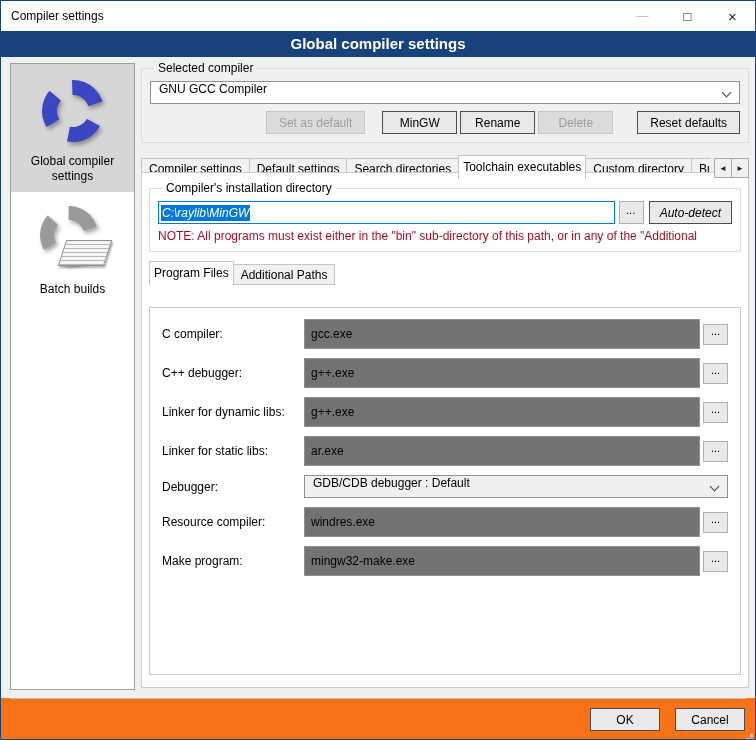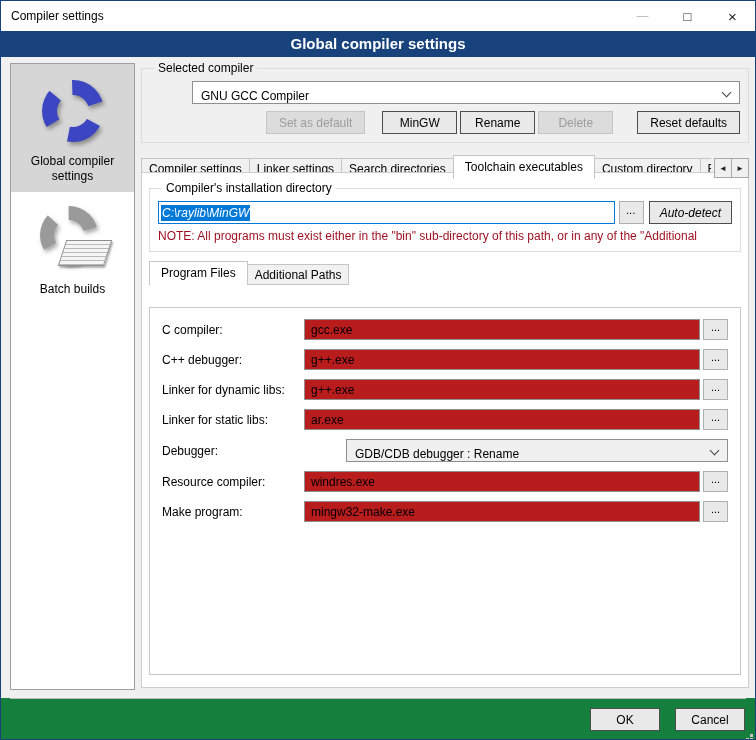--- a/index.html
+++ b/index.html
@@ -45,37 +45,37 @@
   .caliper .jaw  { position:absolute; left:34px; top:12px; width:8px; height:22px; background:#8f8f8f; }
   .caliper .block1 { position:absolute; left:10px; top:42px; width:22px; height:24px; background:#9b9b9b; border:1px solid #6e6e6e; }
   .caliper .block2 { position:absolute; left:33px; top:40px; width:18px; height:22px; background:#6f6f6f; border:1px solid #4f4f4f; }
 
   
   .main { position:absolute; left:140px; top:60px; width:608px; height:629px; }
 
   fieldset { border:1px solid #dcdcdc; padding:6px 8px 8px 8px; }
   legend { font-size:12px; color:#000; padding:0 4px; margin-left:4px; }
 
-  .combo { height:23px; background:#fff; border:1px solid #8f8f8f; display:flex; align-items:flex-end;
-           padding:0 8px; font-size:12px; position:relative; cursor:default;margin-left:42px; }
+  .combo { height:23px; background:#fff; border:1px solid #8f8f8f; display:flex; align-items:flex-start;
+           padding:0 8px; font-size:12px; position:relative; cursor:default; }
   .combo .chev { position:absolute; right:9px; top:7px; width:7px; height:7px;
                  border-right:1.4px solid #444; border-bottom:1.4px solid #444; transform:rotate(45deg); }
   .combo.gray { background:#f0f0f0; }
 
   .btnrow { display:flex; margin-top:7px; }
   .btn { height:23px; font-size:12px; background:#e9e9e9; border:1px solid #4d4d4d;
          display:flex; align-items:center; justify-content:center; padding:0 12px; cursor:default; }
   .btn.disabled { background:#dcdcdc; border-color:#c6c6c6; color:#9c9c9c; }
 
   
   .tabstrip { position:relative; margin-top:12px; height:24px; padding-right:38px; overflow:hidden; }
   .tabs { display:flex; align-items:flex-end; height:24px; overflow:hidden; white-space:nowrap; }
   .tab { font-size:12px; line-height:20px; height:21px; padding:0 7px; background:#f1f1f1;
          border:1px solid #c5c5c5; margin-right:-1px; flex:0 0 auto; cursor:default; }
-  .tab.active { background:#fff; height:24px; line-height:23px; border-bottom:none; position:relative; z-index:3; padding:0 11px; }
+  .tab.active { background:#fff; height:24px; line-height:23px; border-bottom:none; position:relative; z-index:3; padding:0 4px; }
   .tab.clip { max-width:38px; overflow:hidden; }
   .tabscroll { position:absolute; right:0; top:3px; display:flex; z-index:4; }
   .tabscroll .arrow { width:18px; height:20px; background:#f0f0f0; border:1px solid #a9a9a9;
                       font-size:8px; color:#222; display:flex; align-items:center; justify-content:center; cursor:default; }
   .tabscroll .arrow + .arrow { margin-left:-1px; }
 
   .tabpanel { position:absolute; top:111px; left:0; right:0; bottom:2px; background:#fff;
               border:1px solid #cdcdcd; z-index:2; padding:8px 7px; }
 
   
@@ -88,27 +88,27 @@
   .autodetect { height:23px; margin-left:5px; padding:0 10px; }
   .note { font-size:12px; color:#9e0d1e; margin-top:5px; white-space:nowrap; overflow:hidden; }
 
   
   .subtabs { display:flex; align-items:flex-end; height:23px; margin-top:10px; position:relative; z-index:2; }
   .subpanel { position:absolute; left:7px; right:7px; top:135px; bottom:12px; background:#fff;
               border:1px solid #c8c8c8; margin-top:-1px; padding:11px 12px; }
 
   .frow { display:flex; align-items:center; margin-bottom:9px; }
   .frow .flabel { width:142px; font-size:12px; flex:0 0 auto; }
-  .frow input { flex:1; height:21px; border:1px solid #8f8f8f; font-size:12px; padding:0 6px;
-                font-family:"Liberation Sans","DejaVu Sans",sans-serif; background:#b91c1c; }
+  .frow input { flex:1; height:30px; border:1px solid #8f8f8f; font-size:12px; padding:0 6px;
+                font-family:"Liberation Sans","DejaVu Sans",sans-serif; background:#737373; }
   .frow .combo { flex:1; height:23px; }
   .frow .mini-btn { margin-left:3px; width:25px; height:21px; }
 
   
-  .footer { position:absolute; left:0; right:0; bottom:0; height:41px; background:#15803d; }
+  .footer { position:absolute; left:0; right:0; bottom:0; height:41px; background:#f97316; }
   .footer .sep { position:absolute; top:0; left:9px; right:9px; height:1px; background:#bdbdbd; }
   .footer .btns { position:absolute; right:10px; top:10px; display:flex; }
   .footer .btn { width:70px; padding:0; }
   .footer .btn + .btn { margin-left:15px; }
   .grip { position:absolute; right:2px; bottom:2px; width:3px; height:3px; background:#c3c3c3;
           box-shadow:-4px 4px #c3c3c3, 0 4px #c3c3c3, -8px 8px #c3c3c3, -4px 8px #c3c3c3, 0 8px #c3c3c3; cursor:nwse-resize; }
 </style>
 </head>
 <body>
 
@@ -165,21 +165,21 @@
         <div style="width:3px"></div>
         <div class="btn disabled" style="width:75px">Delete</div>
         <div style="width:24px"></div>
         <div class="btn">Reset defaults</div>
       </div>
     </fieldset>
 
     <div class="tabstrip">
       <div class="tabs">
         <div class="tab">Compiler settings</div>
-        <div class="tab">Linker settings</div>
+        <div class="tab">Default settings</div>
         <div class="tab">Search directories</div>
         <div class="tab active">Toolchain executables</div>
         <div class="tab">Custom directory</div>
         <div class="tab clip">Build</div>
       </div>
       <div class="tabscroll">
         <div class="arrow">
             <span>◄</span>
           </div>
         <div class="arrow">
@@ -229,21 +229,21 @@
 
         <div class="frow">
           <span class="flabel">Linker for static libs:</span>
           <input value="ar.exe" style="">
           <div class="mini-btn">...</div>
         </div>
 
         <div class="frow">
           <span class="flabel">Debugger:</span>
           <div class="combo gray">
-            <span>GDB/CDB debugger : Rename</span>
+            <span>GDB/CDB debugger : Default</span>
             <span class="chev"></span>
           </div>
         </div>
 
         <div class="frow">
           <span class="flabel">Resource compiler:</span>
           <input value="windres.exe" style="">
           <div class="mini-btn">...</div>
         </div>
 

